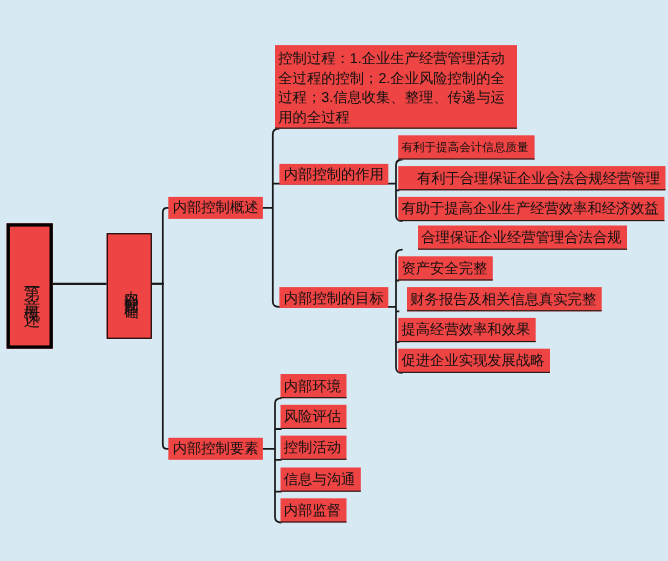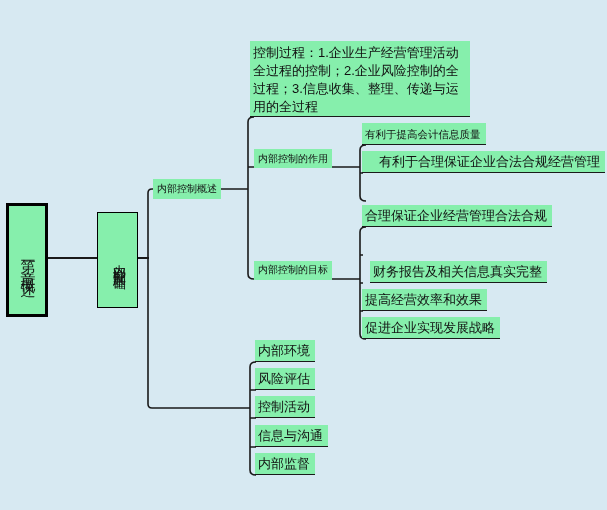--- a/index.html
+++ b/index.html
@@ -9,21 +9,21 @@
     background:#d7e9f2;
   }
   #canvas{
     position:relative;
     width:607px;height:510px;
     background:#d7e9f2;
     overflow:hidden;
     color:#111;
   }
   #wires{position:absolute;left:0;top:0;z-index:1;}
-  .node{position:absolute;background:#86efac;z-index:2;}
+  .node{position:absolute;background:#ef4444;z-index:2;}
   
   .vbox{
     writing-mode:vertical-rl;
     text-orientation:upright;
     text-align:center;
     box-sizing:border-box;
   }
   .chapter{
     left:6px;top:203px;width:42px;height:114px;
     border:3px solid #000;
@@ -32,21 +32,21 @@
   }
   .trunk{
     left:97px;top:212px;width:41px;height:96px;
     border:1.5px solid #000;
     font-size:13px;letter-spacing:2.5px;line-height:36px;
     padding-top:3px;
   }
   
   .label{
     white-space:nowrap;
-    font-size:10px;line-height:18px;
+    font-size:13px;line-height:18px;
     padding:1px 4px;
     height:18px;
   }
   
   .leaf{
     white-space:nowrap;
     font-size:13px;line-height:19px;
     box-sizing:border-box;
     height:22px;
     padding:1px 5px 0 3px;
@@ -76,30 +76,33 @@
     <path d="M366 145 Q360 145 360 150 V196 Q360 201 366 201 M360 173 H363"></path>
     <path d="M366 227 Q360 227 360 232 V334 Q360 339 366 339 M360 255 H363 M360 283 H363 M360 311 H363"></path>
     <path d="M256 362 Q250 362 250 367 V470 Q250 475 256 475 M250 390 H256 M250 418 H256 M250 447 H256"></path>
   </svg>
 
   <div class="node vbox chapter">第一章概述</div>
 
   <div class="node vbox trunk">内部控制基础</div>
 
   <div class="node label" style="left:153px;top:179px;">内部控制概述</div>
+  <div class="node label" style="left:153px;top:398px;">内部控制要素</div>
 
   <div class="node note">控制过程：1.企业生产经营管理活动全过程的控制；2.企业风险控制的全过程；3.信息收集、整理、传递与运用的全过程</div>
 
   <div class="node label" style="left:254px;top:149px;height:17px;">内部控制的作用</div>
-  <div class="node label" style="left:254px;top:261px;height:17px;font-family:Liberation Mono, monospace;">内部控制的目标</div>
+  <div class="node label" style="left:254px;top:261px;height:17px;">内部控制的目标</div>
 
   <div class="node leaf small" style="left:362px;top:123px;">有利于提高会计信息质量</div>
   <div class="node leaf" style="left:362px;top:151px;padding-left:17px;">有利于合理保证企业合法合规经营管理</div>
+  <div class="node leaf" style="left:362px;top:179px;">有助于提高企业生产经营效率和经济效益</div>
 
-  <div class="node leaf" style="left:362px;top:205px;text-align:center;">合理保证企业经营管理合法合规</div>
+  <div class="node leaf" style="left:380px;top:205px;text-align:center;">合理保证企业经营管理合法合规</div>
+  <div class="node leaf" style="left:362px;top:233px;">资产安全完整</div>
   <div class="node leaf" style="left:370px;top:261px;">财务报告及相关信息真实完整</div>
   <div class="node leaf" style="left:362px;top:289px;">提高经营效率和效果</div>
   <div class="node leaf" style="left:255px;top:340px;">内部环境</div>
 
   <div class="node leaf" style="left:362px;top:317px;">促进企业实现发展战略</div>
   <div class="node leaf" style="left:255px;top:368px;">风险评估</div>
   <div class="node leaf" style="left:255px;top:396px;">控制活动</div>
   <div class="node leaf" style="left:255px;top:425px;">信息与沟通</div>
   <div class="node leaf" style="left:255px;top:453px;">内部监督</div>
 

